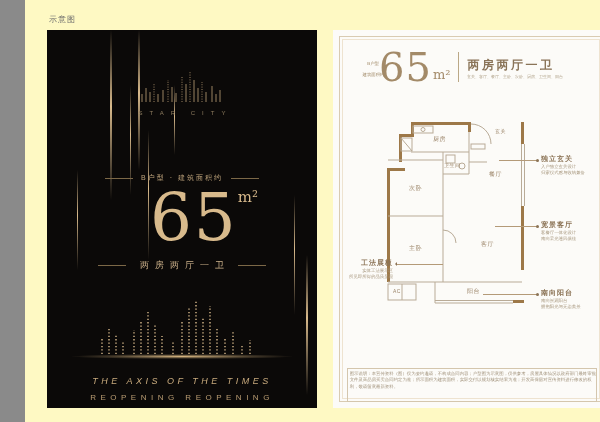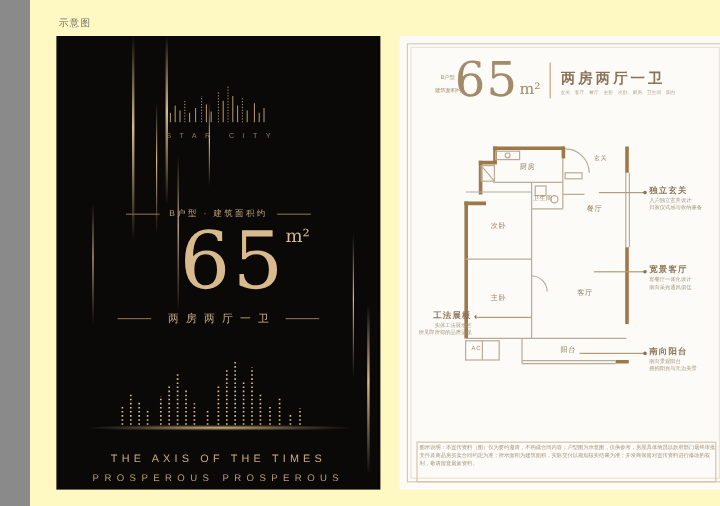--- a/index.html
+++ b/index.html
@@ -16,21 +16,21 @@
   .capRow{display:flex;align-items:center;justify-content:center;gap:8px;}
   .rule{width:28px;height:1px;background:#7c6847;}
   .capTxt{font-size:7px;color:#bfa47c;letter-spacing:2px;}
   .bigNum{margin-top:2px;line-height:1;padding-left:44px;}
   .bigNum .n{font-family:"DejaVu Serif",serif;font-size:66px;color:#d8ba8c;letter-spacing:2px;}
   .bigNum .u{font-family:"DejaVu Serif",serif;font-size:15px;color:#d8ba8c;vertical-align:38px;}
   .subRow{margin-top:8px;}
   .subTxt{font-size:9px;color:#cbb08a;letter-spacing:6px;text-indent:6px;}
   .footerArt{position:absolute;left:0;top:268px;width:100%;text-align:center;}
   .glow{position:absolute;left:25px;top:56px;width:220px;height:5px;background:radial-gradient(ellipse at center,rgba(234,198,140,.9) 0%,rgba(234,198,140,.25) 45%,rgba(234,198,140,0) 72%);}
-  .slogan1{margin-top:14px;font-size:9px;color:#c9ab7e;letter-spacing:3.5px;}
+  .slogan1{margin-top:14px;font-size:9px;color:#c9ab7e;letter-spacing:3.5px;font-style:italic;}
   .slogan2{margin-top:7px;font-size:8px;color:#b99c72;letter-spacing:4.5px;}
 
   
   .page{position:absolute;left:308px;top:30px;width:276px;height:378px;background:#fcfbf8;}
   .frame1{position:absolute;inset:6px;border:1px solid #d9cbb2;pointer-events:none;}
   .frame2{position:absolute;inset:9px;border:1px solid #eee3d0;pointer-events:none;}
   .hdr{position:absolute;left:16px;top:20px;display:flex;align-items:flex-end;}
   .hdr-stack{width:30px;text-align:right;margin-bottom:6px;}
   .t-tiny{font-size:8px;line-height:1.4;transform:scale(.55);transform-origin:0 0;white-space:nowrap;color:#a8987f;}
   .hdr-stack .t-tiny{transform-origin:100% 100%;color:#a18a68;}
@@ -138,21 +138,21 @@
             <line x1="138" y1="56" x2="138" y2="8"></line>
           <line x1="145" y1="56" x2="145" y2="30"></line>
             <line x1="153" y1="56" x2="153" y2="40"></line>
             <line x1="161" y1="56" x2="161" y2="34"></line>
           <line x1="170" y1="56" x2="170" y2="46"></line>
             <line x1="178" y1="56" x2="178" y2="42"></line>
         </g>
       </svg>
       <div class="glow"></div>
       <div class="slogan1">THE AXIS OF THE TIMES</div>
-      <div class="slogan2">PROSPEROUS PROSPEROUS</div>
+      <div class="slogan2">REOPENING REOPENING</div>
     </div>
   </div>
 
   <div class="page">
     <div class="frame1"></div>
     <div class="frame2"></div>
 
     <div class="hdr">
       <div class="hdr-stack">
         <div class="t-tiny">B户型</div>

